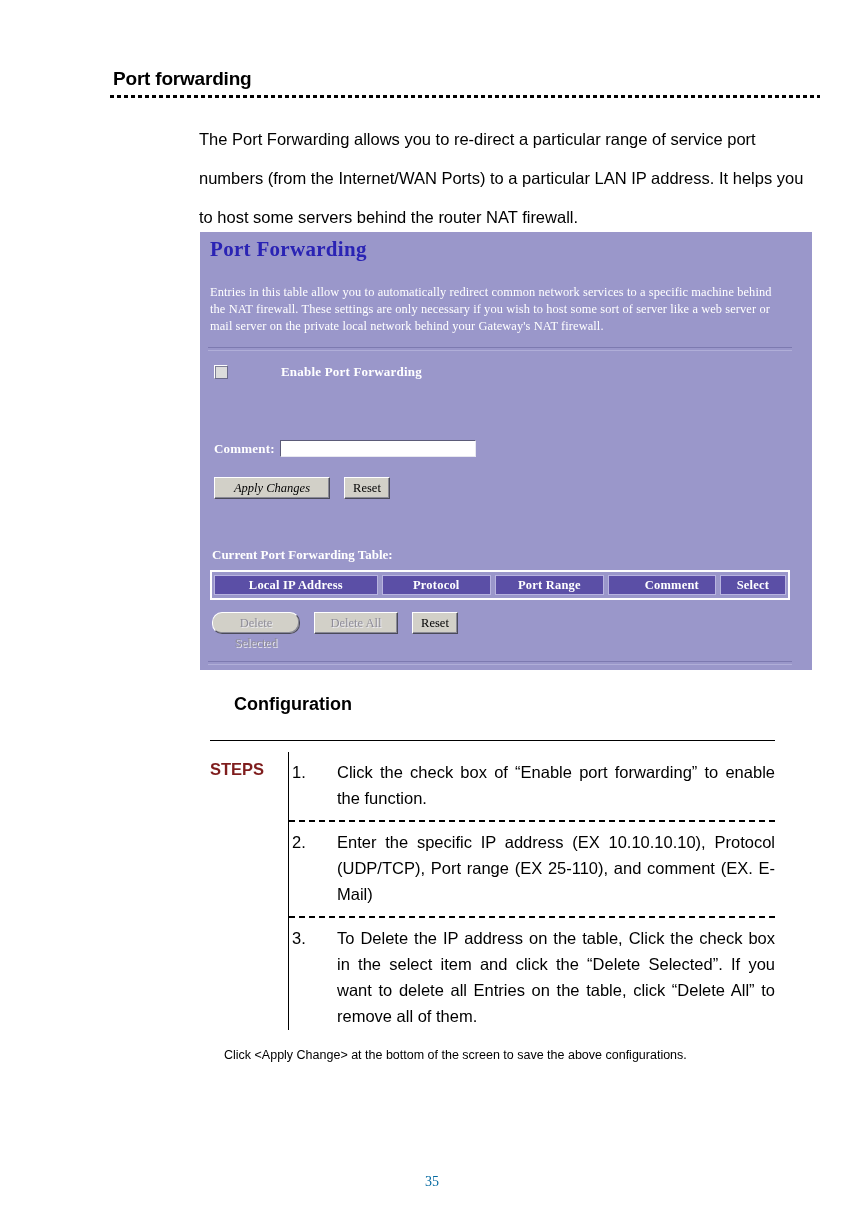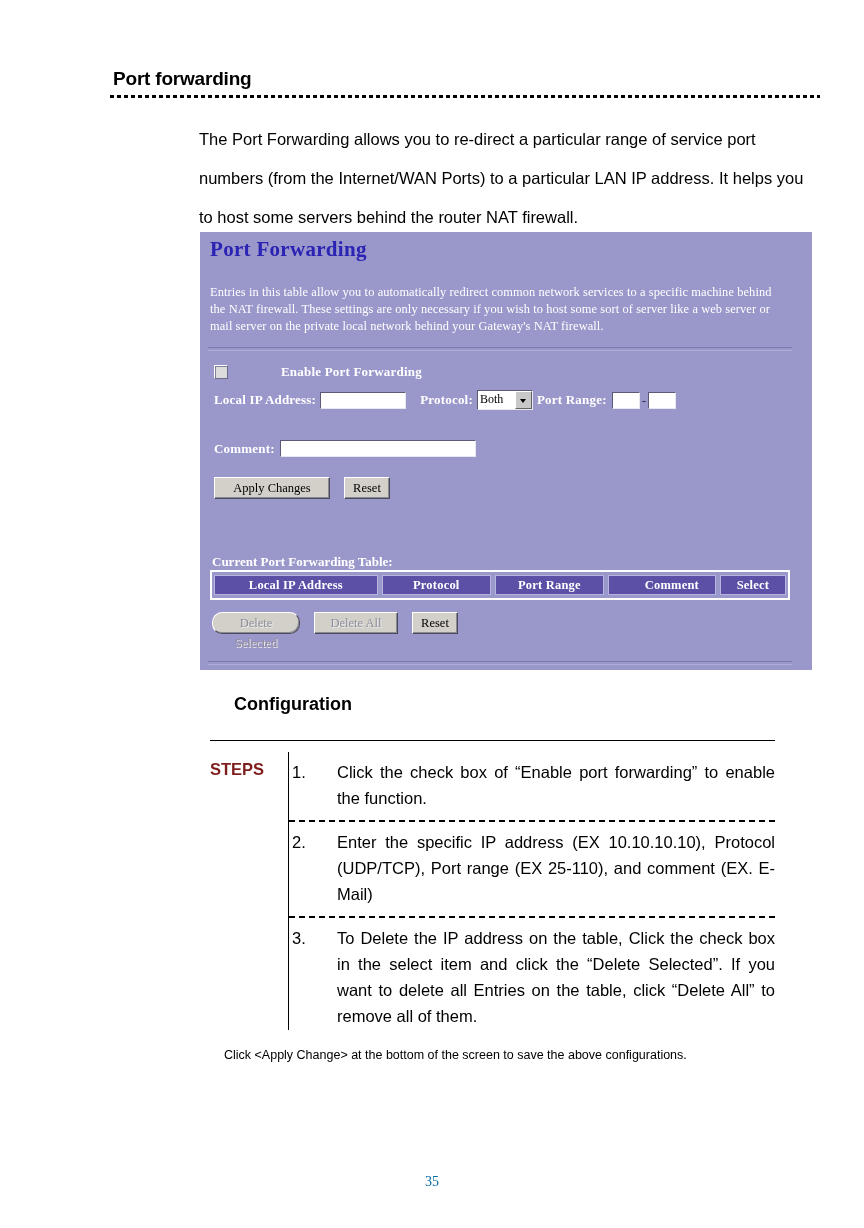--- a/index.html
+++ b/index.html
@@ -175,21 +175,21 @@
     margin-top: -1px;
     border-left: 3px solid transparent;
     border-right: 3px solid transparent;
     border-top: 4px solid #000000;
   }
 
   
   .form-row-1 { left: 14px; top: 158px; }
   .comment-row { left: 14px; top: 208px; }
   .buttons-row { left: 14px; top: 245px; }
-  .table-title { position: absolute; left: 12px; top: 322px; font-size: 13px; font-weight: bold; }
+  .table-title { position: absolute; left: 12px; top: 315px; font-size: 13px; font-weight: bold; }
   .del-buttons-row { left: 12px; top: 380px; }
 
   
   .win-button {
     background: #d2d0c8;
     border: 1px solid #ffffff;
     border-right-color: #4a4a5a;
     border-bottom-color: #4a4a5a;
     box-shadow: inset -1px -1px 0 #8a8a96;
     font-family: "Liberation Serif", serif;
@@ -197,21 +197,21 @@
     color: #000000;
     text-align: center;
     line-height: 20px;
     height: 22px;
     box-sizing: border-box;
     flex: none;
     margin-right: 14px;
     padding: 0 6px;
   }
   .win-button.disabled { color: #8f8d98; text-shadow: 1px 1px 0 #ecebf2; }
-  .btn-apply { width: 116px; }
+  .btn-apply { width: 116px; font-style: italic; }
   .btn-reset { width: 46px; }
   .btn-del-sel { width: 88px; border-radius: 10px; }
   .btn-del-all { width: 84px; }
   .btn-reset2 { width: 46px; }
 
   
   .fwd-table {
     position: absolute;
     left: 10px;
     top: 338px;
@@ -347,33 +347,20 @@
 
   <div class="rp-desc">Entries in this table allow you to automatically redirect common network services to a specific machine behind the NAT firewall. These settings are only necessary if you wish to host some sort of server like a web server or mail server on the private local network behind your Gateway's NAT firewall.</div>
 
   <div class="rp-hr rp-hr-1"></div>
 
   <div class="rp-row cb-row">
     <span class="win-checkbox"></span>
     <span class="rp-label">Enable Port Forwarding</span>
   </div>
 
-  <div class="rp-row form-row-1">
-    <span class="rp-label">Local IP Address:</span>
-    <span class="win-input fld-ip"></span>
-    <span class="rp-label" style="margin-left:14px;">Protocol:</span>
-    <span class="win-select">
-      <span class="sel-text">Both</span>
-      <span class="sel-arrow"></span>
-    </span>
-    <span class="rp-label">Port Range:</span>
-    <span class="win-input fld-port" style="margin-left:5px;"></span>
-    <span class="dash-sep">-</span>
-    <span class="win-input fld-port2"></span>
-  </div>
 
   <div class="rp-row comment-row">
     <span class="rp-label">Comment:</span>
     <span class="win-input fld-comment"></span>
   </div>
 
   <div class="rp-row buttons-row">
     <span class="win-button btn-apply">Apply Changes</span>
     <span class="win-button btn-reset">Reset</span>
   </div>

